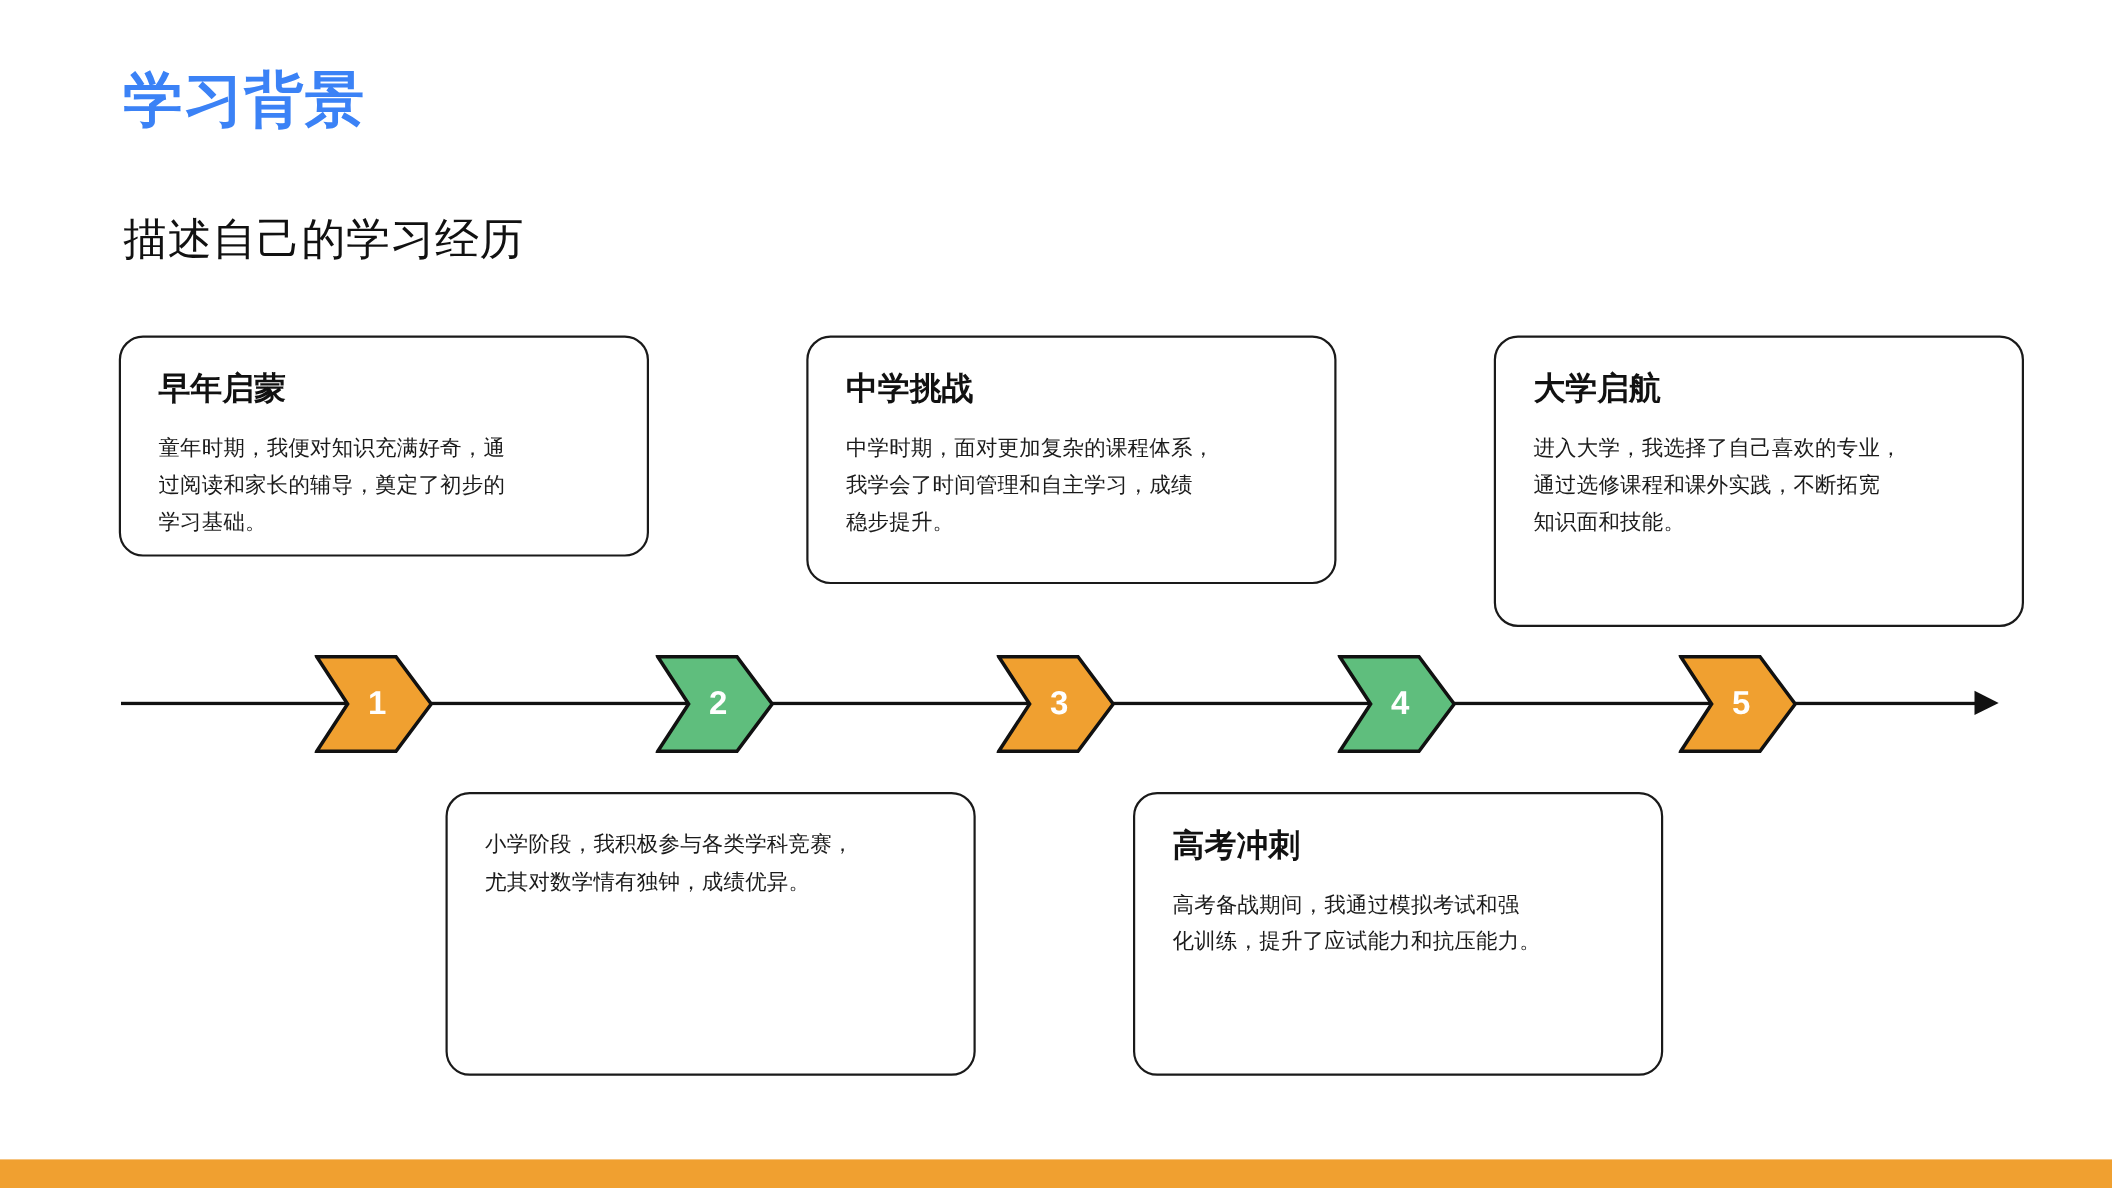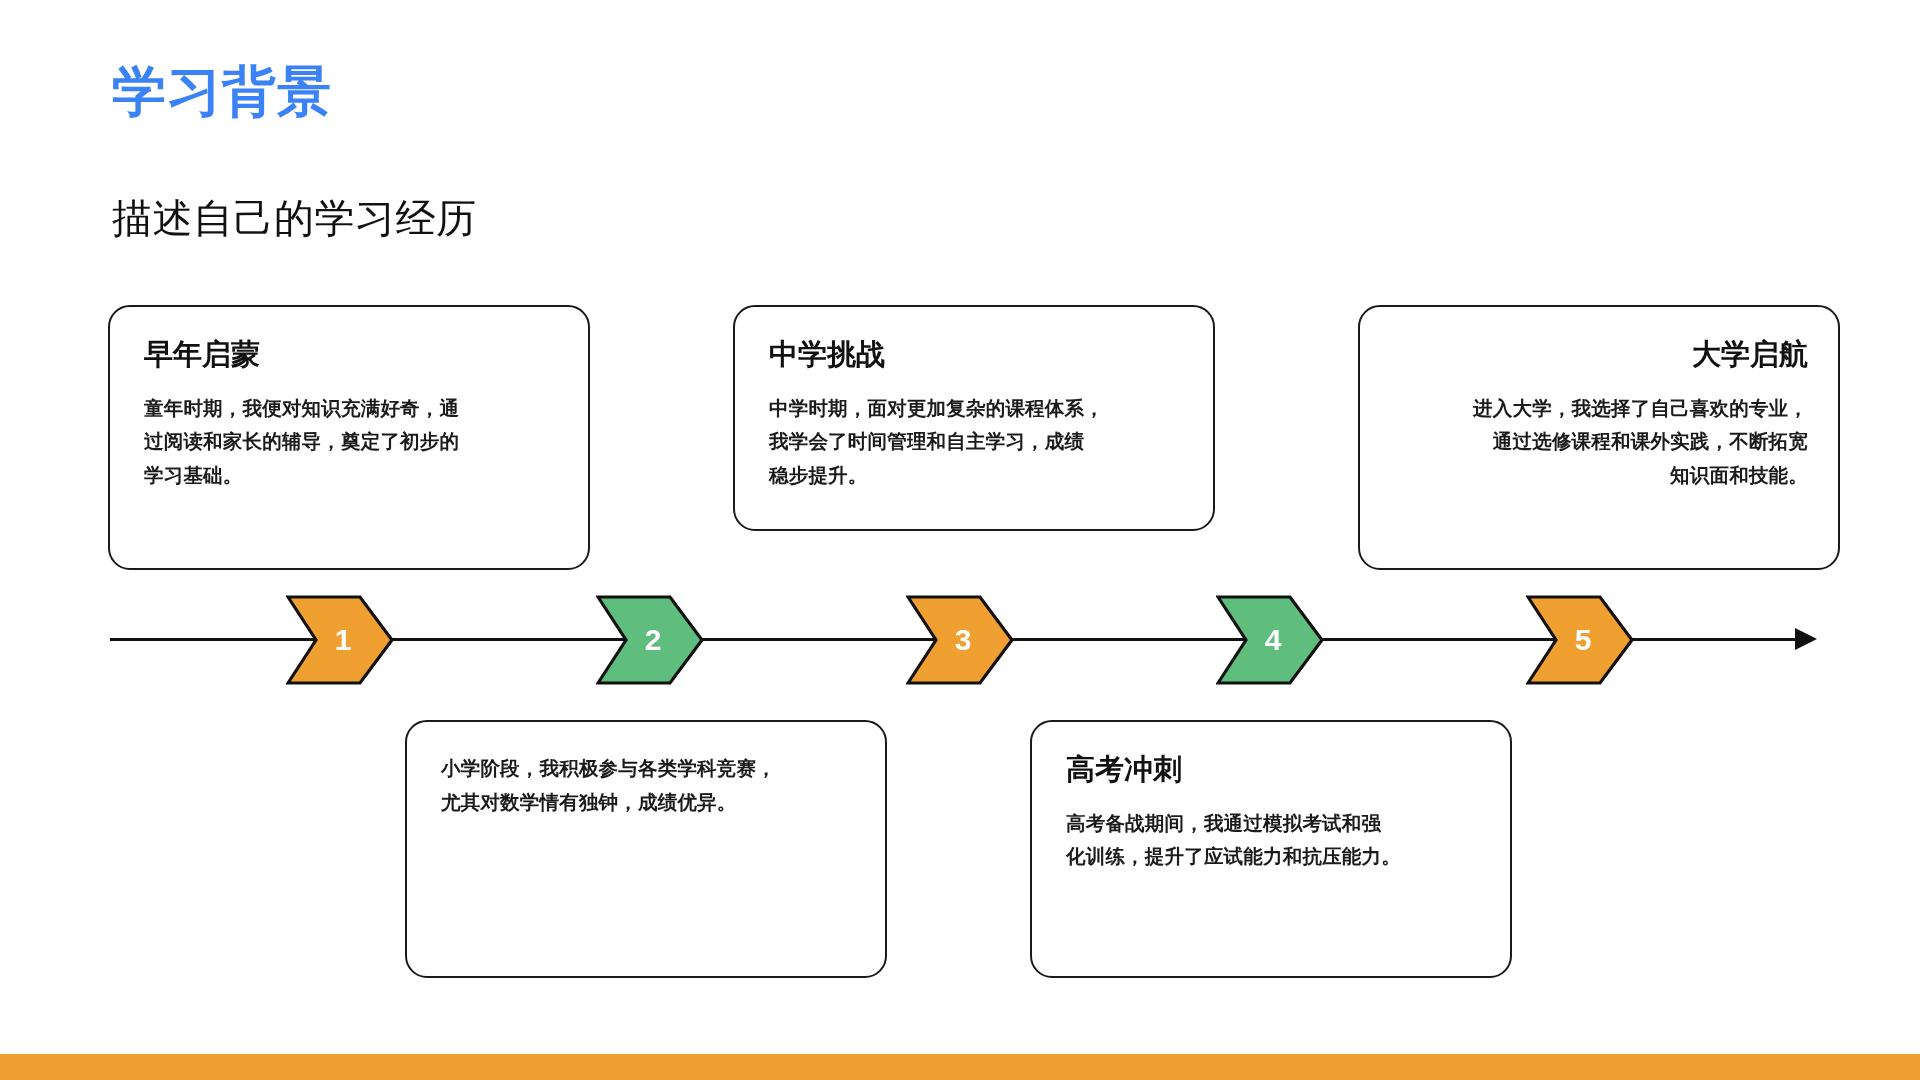--- a/index.html
+++ b/index.html
@@ -59,31 +59,31 @@
   .card-title {
     font-size: 29px;
     font-weight: 700;
     color: #111111;
     line-height: 1.2;
     margin-bottom: 20px;
     white-space: nowrap;
   }
   .card-body {
     font-size: 19.5px;
-    font-weight: 700;
+    font-weight: 400;
     color: #1b1b1b;
     line-height: 1.72;
     letter-spacing: 0.2px;
     white-space: pre-line;
   }
 
   
-  .card.top-1 { left: 108px;  top: 305px; width: 482px; height: 265px; }
+  .card.top-1 { left: 108px;  top: 305px; width: 482px; height: 201px; }
   .card.top-2 { left: 733px;  top: 305px; width: 482px; height: 226px; }
-  .card.top-3 { left: 1358px; top: 305px; width: 482px; height: 265px; text-align: right; }
+  .card.top-3 { left: 1358px; top: 305px; width: 482px; height: 265px; }
 
   
   .card.bot-1 { left: 405px;  top: 720px; width: 482px; height: 258px; }
   .card.bot-2 { left: 1030px; top: 720px; width: 482px; height: 258px; }
 
   
   .timeline {
     position: absolute;
     left: 0;
     top: 560px;

